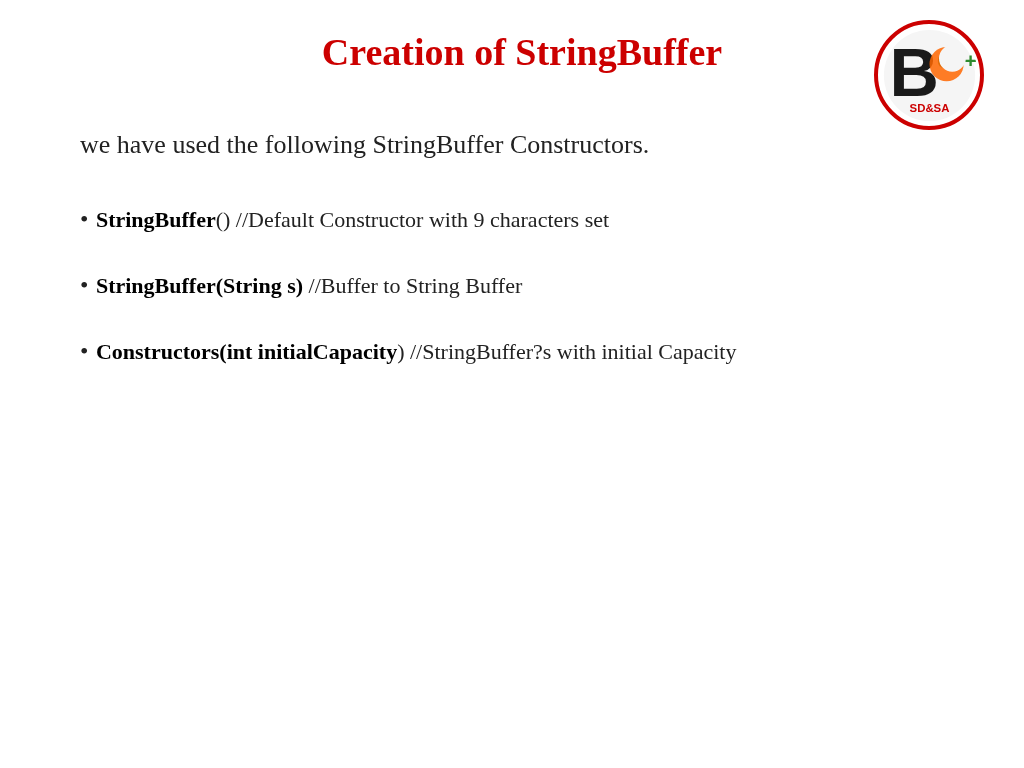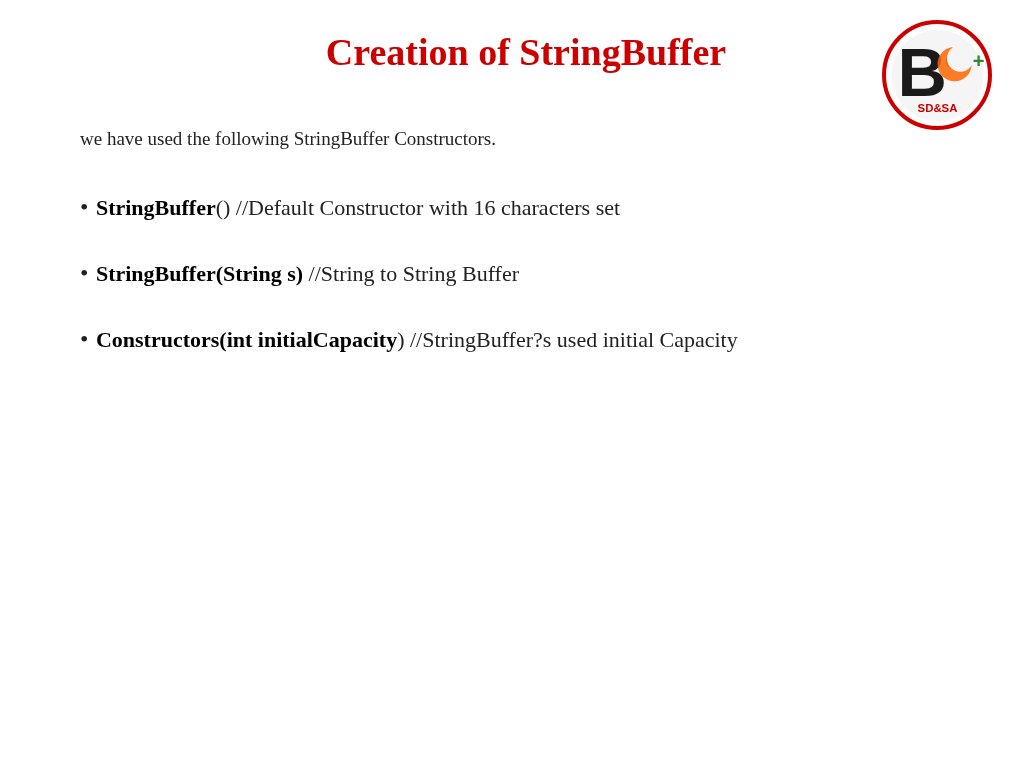--- a/index.html
+++ b/index.html
@@ -15,21 +15,21 @@
       font-family: 'Times New Roman', Times, serif;
       overflow: hidden;
       position: relative;
     }
 
     .slide-container {
       width: 1024px;
       height: 768px;
       position: relative;
       background: #ffffff;
-      padding: 30px 32px 40px 60px;
+      padding: 30px 40px 40px 60px;
     }
 
     .header {
       text-align: center;
       margin-bottom: 50px;
       position: relative;
     }
 
     .title {
       font-size: 38px;
@@ -74,21 +74,21 @@
     .logo-svg-container {
       width: 95px;
       height: 95px;
     }
 
     .content {
       padding: 0 20px;
     }
 
     .intro-text {
-      font-size: 19px;
+      font-size: 26px;
       color: #222222;
       text-align: justify;
       margin-bottom: 35px;
       line-height: 1.6;
       font-family: 'Times New Roman', Times, serif;
     }
 
     .bullet-item {
       font-size: 22px;
       color: #222222;
@@ -141,28 +141,28 @@
       </div>
     </div>
   </div>
 
   <div class="content">
 
     <p class="intro-text">we  have  used  the  following  StringBuffer  Constructors.</p>
 
     <div class="bullet-item">
       <span class="bullet-symbol">•</span>
-      <strong>StringBuffer</strong><span class="comment">() //Default Constructor with 16 characters set</span>
+      <strong>StringBuffer</strong><span class="comment">() //Default Constructor with 9 characters set</span>
     </div>
 
     <div class="bullet-item">
       <span class="bullet-symbol">•</span>
-      <strong>StringBuffer(String s)</strong><span class="comment"> //String to String Buffer</span>
+      <strong>StringBuffer(String s)</strong><span class="comment"> //Buffer to String Buffer</span>
     </div>
 
     <div class="bullet-item">
       <span class="bullet-symbol">•</span>
-      <strong>Constructors(int initialCapacity</strong><span class="comment">) //StringBuffer?s used initial Capacity</span>
+      <strong>Constructors(int initialCapacity</strong><span class="comment">) //StringBuffer?s with initial Capacity</span>
     </div>
 
   </div>
 
 </div>
 
 </body></html>

